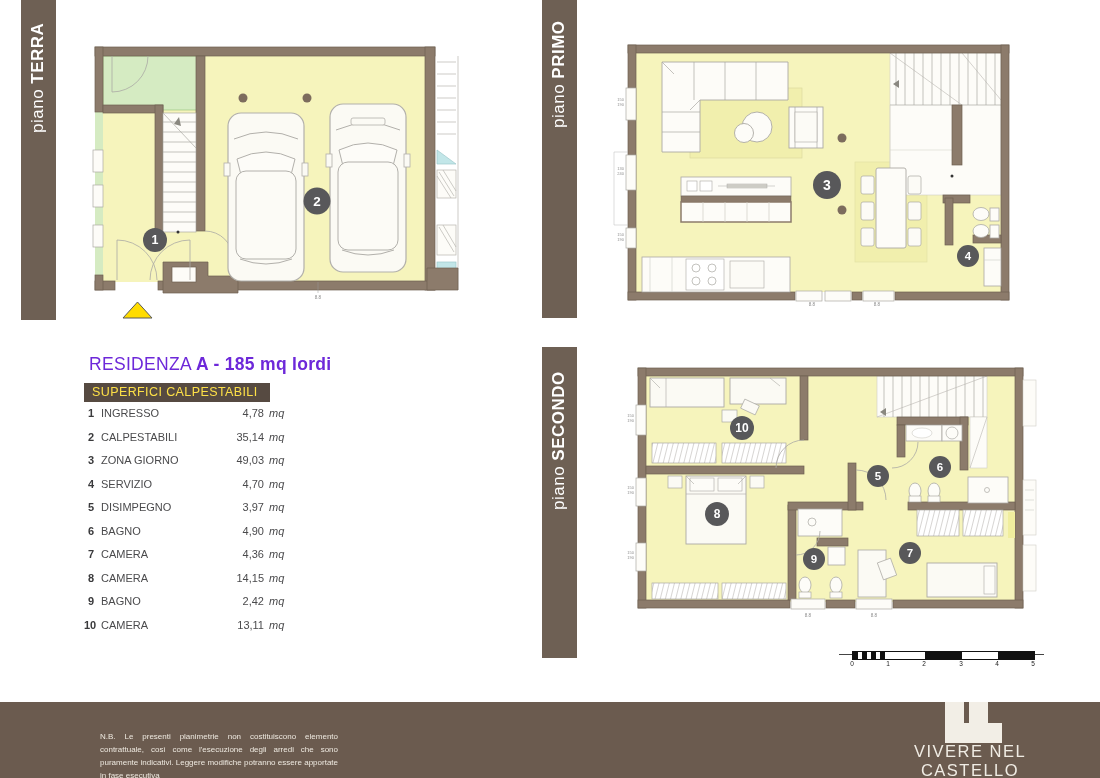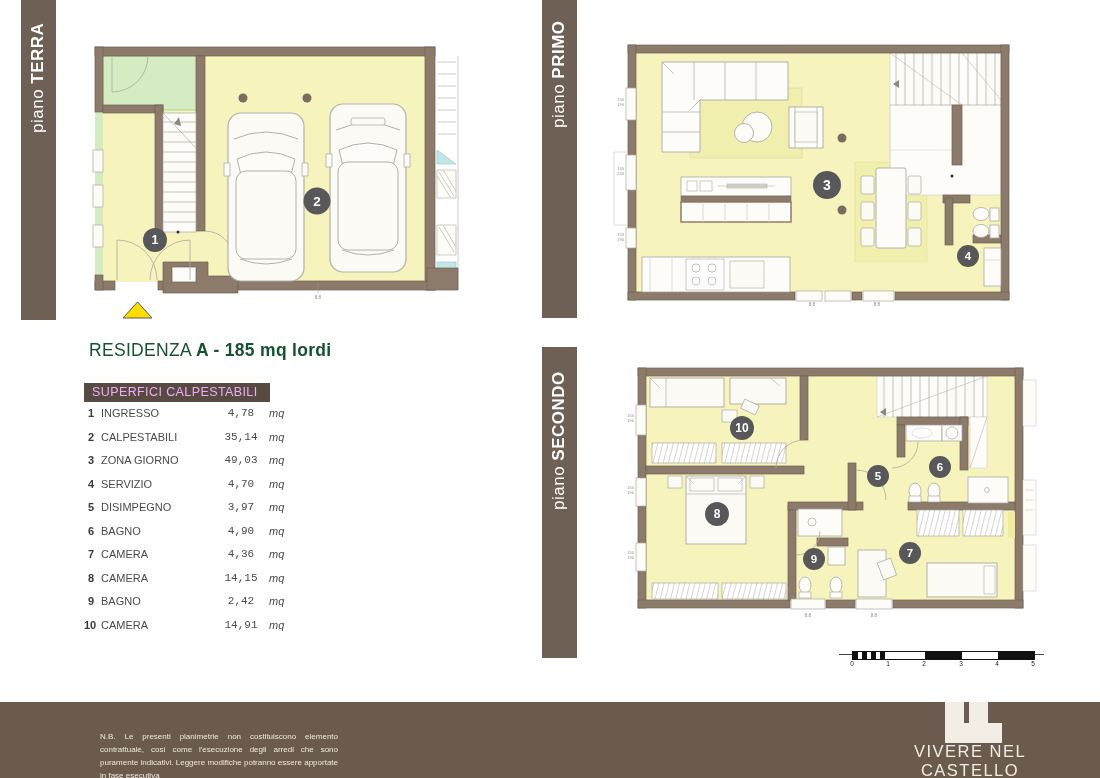--- a/index.html
+++ b/index.html
@@ -5,30 +5,30 @@
   html,body{margin:0;padding:0;background:#fff;}
   #page{position:relative;width:1100px;height:778px;background:#ffffff;overflow:hidden;
         font-family:"Liberation Sans",sans-serif;}
   .abs{position:absolute;}
   
   .vbar{position:absolute;width:35px;background:#6E6054;}
   .vbar .vtext{position:absolute;left:7px;white-space:nowrap;transform-origin:0 0;
         transform:rotate(-90deg);color:#fff;font-size:17px;letter-spacing:.5px;}
   .vbar .vtext b{font-weight:bold;}
   
-  #title{left:89px;top:340px;font-size:17.5px;color:#14532d;letter-spacing:.3px;}
+  #title{left:89px;top:354px;font-size:17.5px;color:#6d28d9;letter-spacing:.3px;}
   #title b{font-weight:bold;}
   
-  #surf-header{left:84px;top:383px;width:178px;height:19px;background:#564A41;color:#f0abfc;
+  #surf-header{left:84px;top:383px;width:178px;height:19px;background:#564A41;color:#fde047;
         font-size:12.5px;line-height:19px;padding-left:8px;letter-spacing:.4px;}
   #surf-rows{left:84px;top:402px;width:186px;}
   .srow{display:grid;grid-template-columns:17px 117px 46px 26px;height:23.5px;line-height:23.5px;
         font-size:11px;color:#4A4A4C;}
   .srow .rn{font-weight:bold;color:#3A3A3C;text-align:right;padding-right:7px;}
-  .srow .rv{text-align:center;font-family:Liberation Mono, monospace;}
+  .srow .rv{text-align:right;}
   .srow .ru{padding-left:5px;font-style:italic;}
   
   #scalebar{left:845px;top:645px;width:200px;height:24px;}
   #scalebar .axis{position:absolute;left:-6px;top:9px;width:205px;height:1px;background:#444;}
   #scalebar .bar{position:absolute;left:7px;top:6px;width:181px;height:7px;border:1px solid #111;
         display:flex;background:#fff;}
   #scalebar .seg{height:100%;}
   .seg.checker{background-image:repeating-linear-gradient(90deg,#111 0 4.5px,#fff 4.5px 9px);}
   .seg.b{background:#111;} .seg.w{background:#fff;}
   #scalebar .lab{position:absolute;top:15px;font-size:6.5px;color:#222;transform:translateX(-50%);}
@@ -475,21 +475,21 @@
       </div>
     <div class="srow">
         <span class="rn">9</span>
         <span class="rname">BAGNO</span>
         <span class="rv">2,42</span>
         <span class="ru">mq</span>
       </div>
     <div class="srow">
         <span class="rn">10</span>
         <span class="rname">CAMERA</span>
-        <span class="rv">14,91</span>
+        <span class="rv">13,11</span>
         <span class="ru">mq</span>
       </div>
   </div>
 
   <div class="abs" id="scalebar">
     <div class="axis"></div>
     <div class="bar">
       <div class="seg checker" style="width:36.2px"></div>
       <div class="seg w" style="width:36.2px"></div>
       <div class="seg b" style="width:36.2px"></div>

